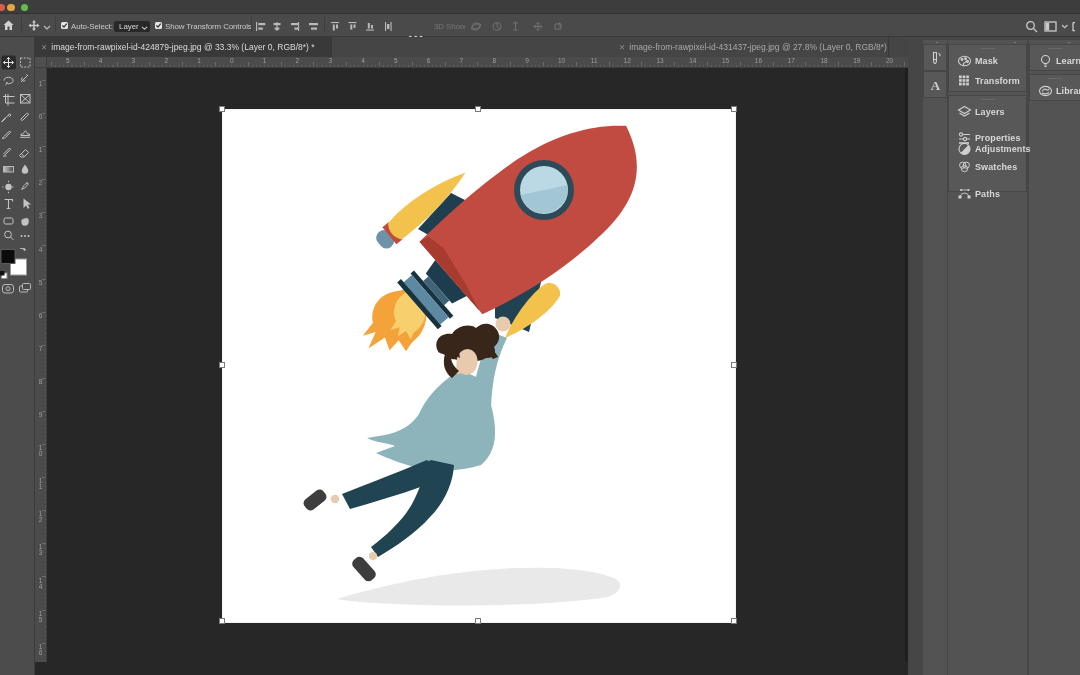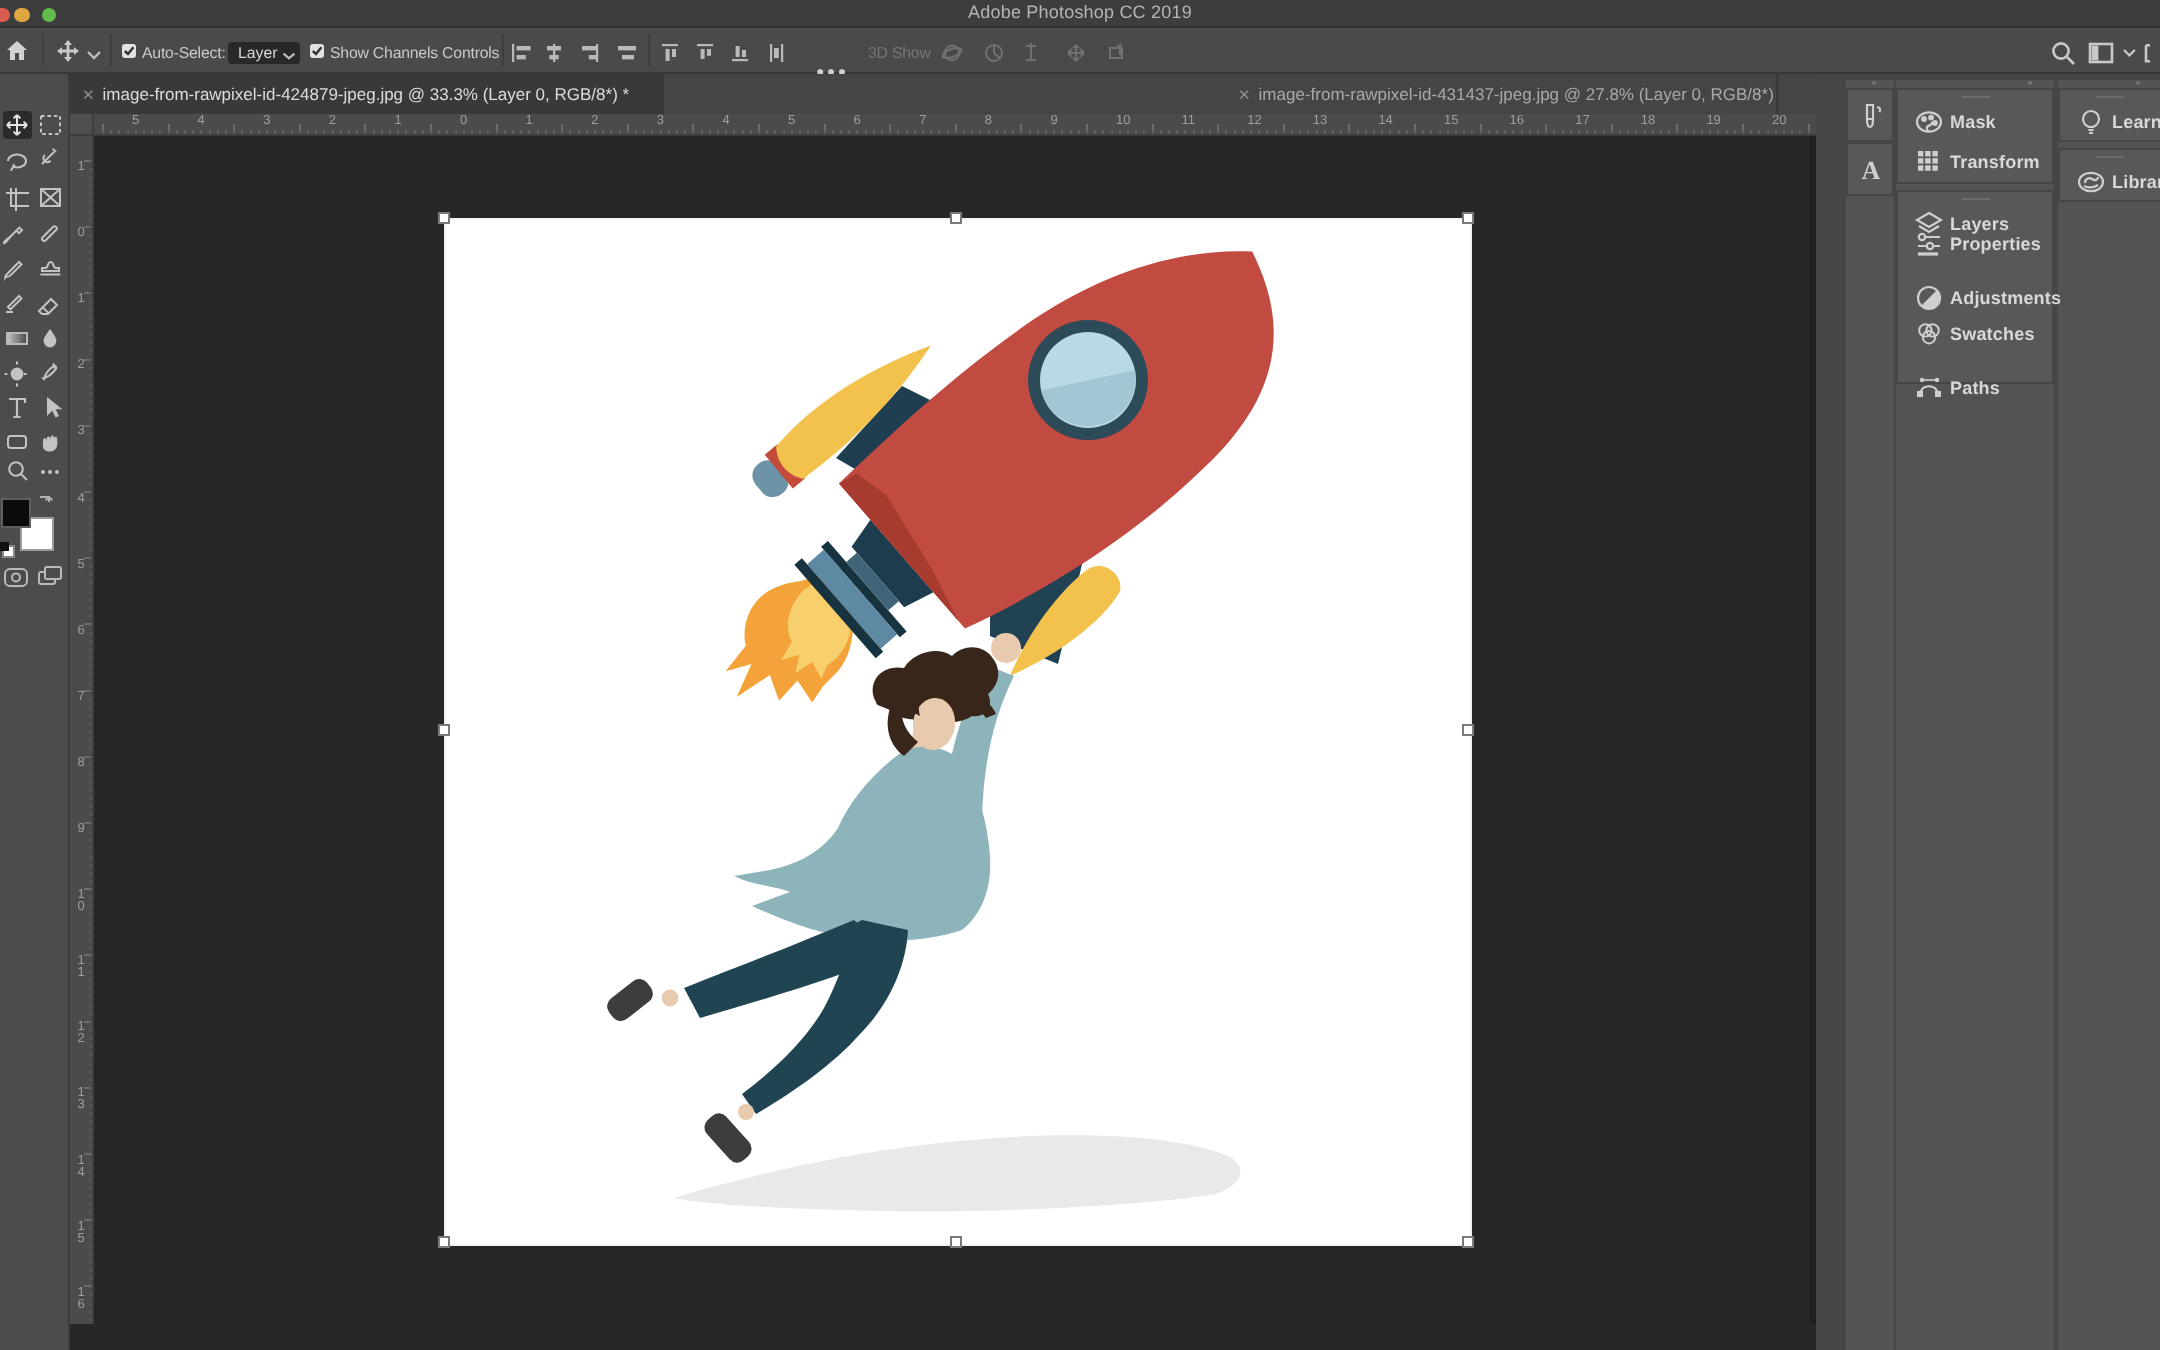--- a/index.html
+++ b/index.html
@@ -56,21 +56,20 @@
   .dash{position:absolute;width:14px;height:1px;background:#6a6a6a;}
   .chev{position:absolute;font-size:6px;color:#9a9a9a;letter-spacing:1px;}
 </style>
 </head>
 <body>
 <div id="app">
 <div id="titlebar">
   <div class="light" style="left:-3px;background:#d85c4f;"></div>
   <div class="light" style="left:7px;background:#dfa73f;"></div>
   <div class="light" style="left:20.5px;background:#63bd4c;"></div>
-  <div id="title">Adobe Photoshop CC 2019</div>
 </div>
 <div id="optbar">
   <svg class="abs" style="left:3px;top:6px" width="11" height="11" viewBox="0 0 11 11">
         <path d="M5.5 0.5 L10.5 5 L9 5 L9 10 L6.5 10 L6.5 6.5 L4.5 6.5 L4.5 10 L2 10 L2 5 L0.5 5 Z" fill="#d2d2d2"></path>
       </svg>
   <div class="osep" style="left:21px"></div>
   <svg class="abs" style="left:28px;top:6px" width="12" height="11" viewBox="0 0 12 11">
         <path d="M6 0 L8 2.5 L6.7 2.5 L6.7 4.8 L9 4.8 L9 3.5 L11.5 5.5 L9 7.5 L9 6.2 L6.7 6.2 L6.7 8.5 L8 8.5 L6 11 L4 8.5 L5.3 8.5 L5.3 6.2 L3 6.2 L3 7.5 L0.5 5.5 L3 3.5 L3 4.8 L5.3 4.8 L5.3 2.5 L4 2.5 Z" fill="#c9c9c9"></path>
       </svg>
   <svg class="abs" style="left:43px;top:11px" width="8" height="5" viewBox="0 0 8 5">
@@ -85,21 +84,21 @@
   <div class="otxt" style="left:71px">Auto-Select:</div>
   <div id="layerdd">Layer</div>
   <svg class="abs" style="left:141px;top:11.5px" width="7" height="4" viewBox="0 0 7 4">
         <path d="M0.8 0.8 L3.5 3.2 L6.2 0.8" stroke="#bdbdbd" stroke-width="1.1" fill="none"></path>
       </svg>
   <div class="cbx" style="left:155px">
         <svg width="7" height="7" viewBox="0 0 7 7">
           <path d="M1.4 3.5 L3 5 L5.7 1.6" stroke="#333" stroke-width="1.2" fill="none"></path>
         </svg>
       </div>
-  <div class="otxt" style="left:165px">Show Channels Controls</div>
+  <div class="otxt" style="left:165px">Show Transform Controls</div>
   <div class="osep" style="left:251px"></div>
   <svg class="abs" style="left:256px;top:7.5px" width="140" height="9" viewBox="0 0 140 9">
     <g fill="#b9b9b9">
       <rect x="0" y="0" width="1.1" height="9"></rect>
           <rect x="2.3" y="1" width="7" height="2.2"></rect>
           <rect x="2.3" y="5.5" width="4.6" height="2.2"></rect>
       <rect x="20.5" y="0" width="1.1" height="9"></rect>
           <rect x="17.5" y="1" width="7" height="2.2"></rect>
           <rect x="18.7" y="5.5" width="4.6" height="2.2"></rect>
       <rect x="42" y="0" width="1.1" height="9"></rect>
@@ -387,21 +386,21 @@
     <div class="dash" style="left:32px;top:3px"></div>
     <div class="prow" style="top:6px">
           <svg width="15" height="14" viewBox="0 0 15 14">
             <g stroke="#cfcfcf" fill="none" stroke-width="1.1">
               <path d="M7.5 1.5 L13.5 5 L7.5 8.5 L1.5 5 Z"></path>
               <path d="M2.5 8 L7.5 11 L12.5 8"></path>
             </g>
           </svg>
           <span class="lbl">Layers</span>
         </div>
-        <div class="prow" style="top:16px">
+        <div class="prow" style="top:32px">
           <svg width="15" height="14" viewBox="0 0 15 14">
             <g stroke="#cfcfcf" fill="none" stroke-width="1.1">
               <circle cx="4" cy="3.5" r="1.6"></circle>
               <path d="M6 3.5 h7 M2 8 h4 M10 8 h3"></path>
               <circle cx="8" cy="8" r="1.6"></circle>
               <path d="M2 12 h10" stroke-width="1.6"></path>
             </g>
           </svg>
           <span class="lbl">Properties</span>
         </div>

